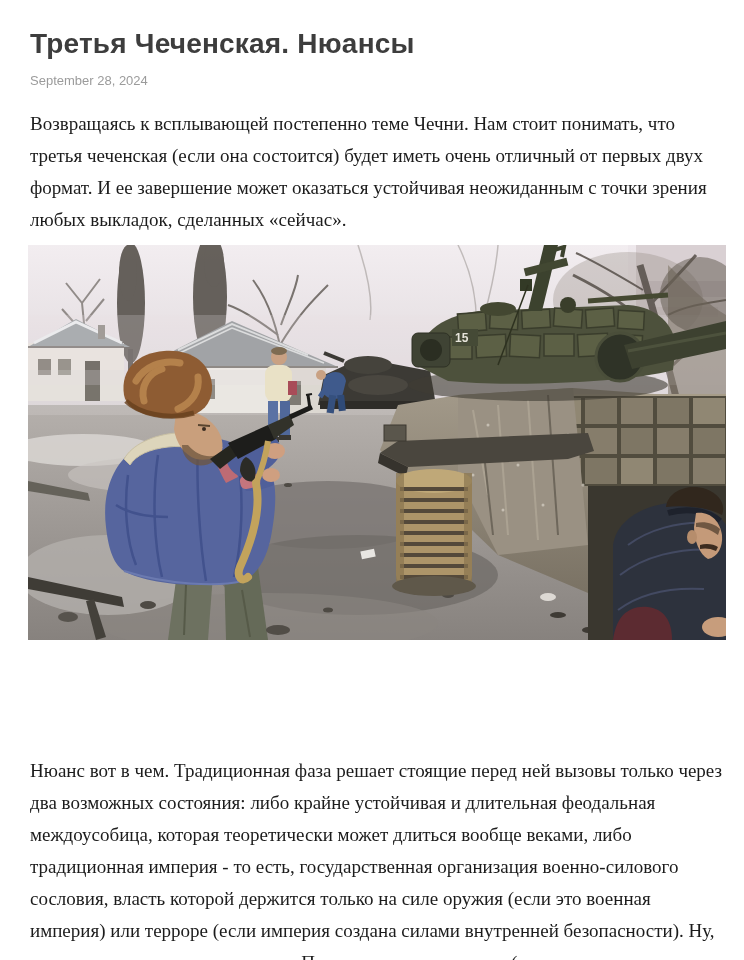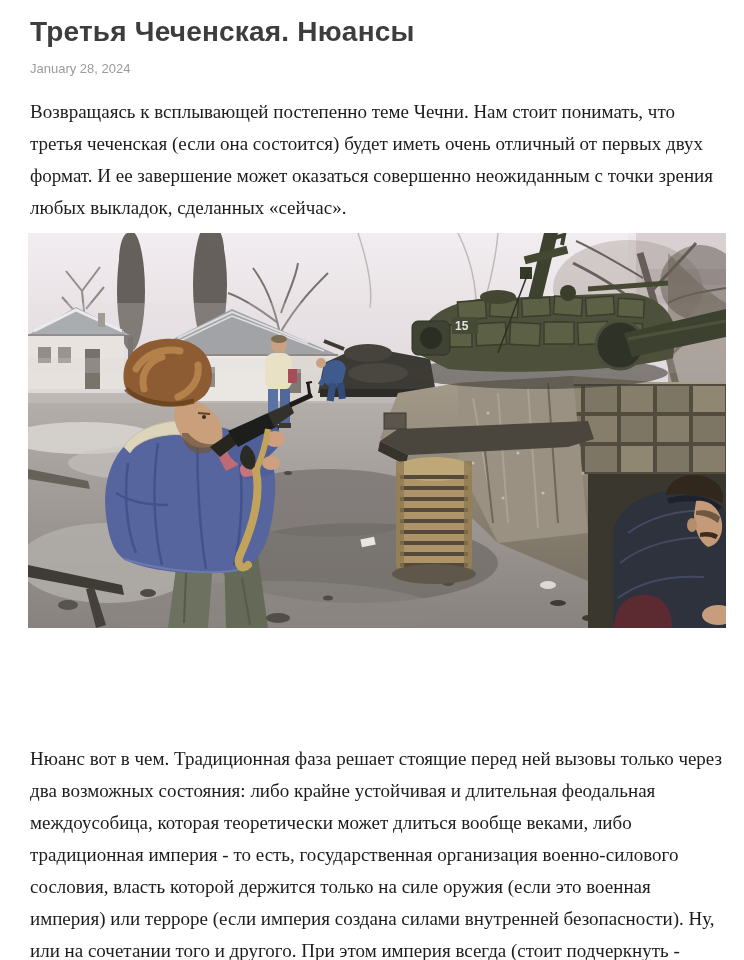--- a/index.html
+++ b/index.html
@@ -7,21 +7,21 @@
     width:744px;
     background:#ffffff;
     font-family:"Liberation Sans",sans-serif;
   }
   .page{
     box-sizing:border-box;
     width:744px;
     padding:16px 16px 0 30px;
   }
   .post-title{
-    margin:0 0 13px 0;
+    margin:12px 0 13px 0;
     font-family:"Liberation Sans",sans-serif;
     font-weight:700;
     font-size:28px;
     line-height:1.15;
     color:#3d3d3d;
     letter-spacing:.2px;
   }
   .post-date{
     margin:0 0 20px 0;
     font-size:13px;
@@ -47,23 +47,23 @@
   }
   figure.photo svg{display:block;}
 </style>
 </head>
 <body>
 
 <div class="page">
 
   <h1 class="post-title">Третья Чеченская. Нюансы</h1>
 
-  <div class="post-date">January 28, 2024</div>
-
-  <p class="body-text first">Возвращаясь к всплывающей постепенно теме Чечни. Нам стоит понимать, что третья чеченская (если она состоится) будет иметь очень отличный от первых двух формат. И ее завершение может оказаться совершенно неожиданным с точки зрения любых выкладок, сделанных «сейчас».</p>
+  <div class="post-date">September 28, 2024</div>
+
+  <p class="body-text first">Возвращаясь к всплывающей постепенно теме Чечни. Нам стоит понимать, что третья чеченская (если она состоится) будет иметь очень отличный от первых двух формат. И ее завершение может оказаться устойчивая неожиданным с точки зрения любых выкладок, сделанных «сейчас».</p>
 
   <figure class="photo" role="img" aria-label="Зимняя улица: мужчина в меховой шапке и синей куртке целится из автомата, справа танк с динамической защитой, на заднем плане дома, голые деревья и люди у второй машины; справа внизу пригнувшийся мужчина">
     <svg viewBox="0 0 698 395" width="698" height="395" xmlns="http://www.w3.org/2000/svg">
       <defs>
         <linearGradient id="sky" x1="0" y1="0" x2="0" y2="1">
           <stop offset="0" stop-color="#f2edf0"></stop>
             <stop offset="1" stop-color="#dcd5d8"></stop>
         </linearGradient>
         <linearGradient id="gnd" x1="0" y1="0" x2="0" y2="1">
           <stop offset="0" stop-color="#b5b0ac"></stop>

